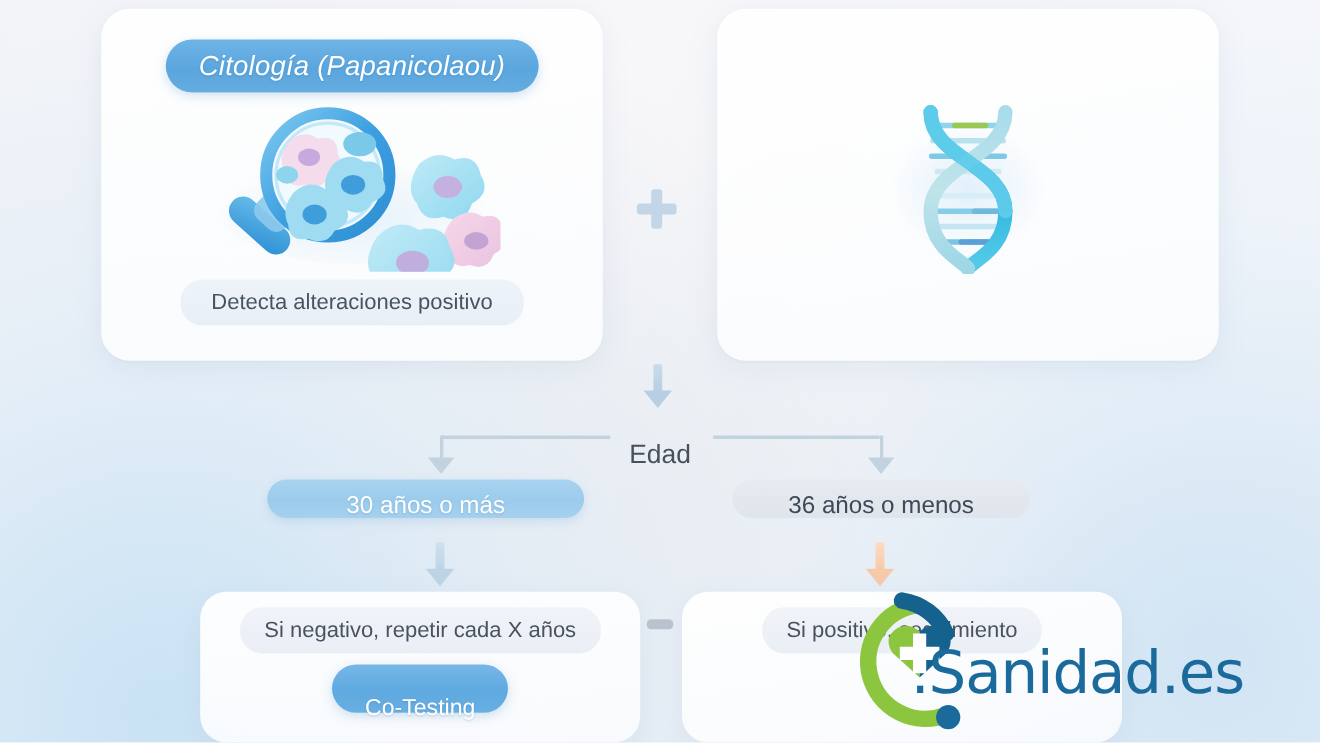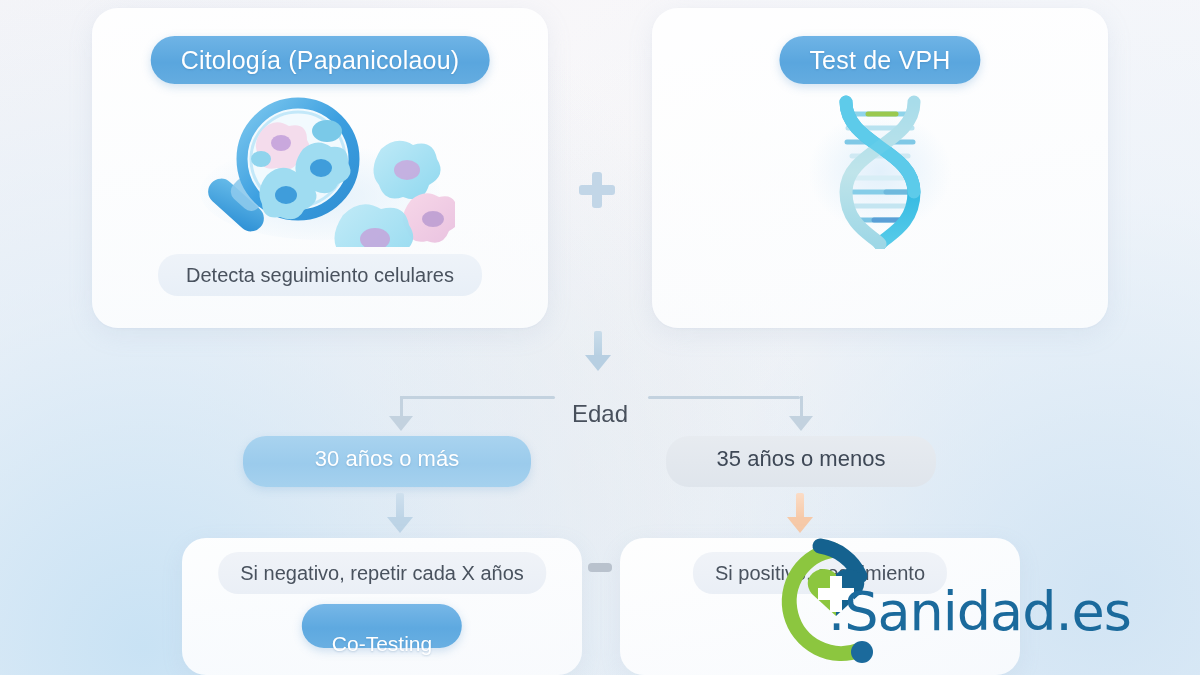--- a/index.html
+++ b/index.html
@@ -41,20 +41,21 @@
     background: linear-gradient(180deg, #6fb4e6 0%, #5aa6de 55%, #64ace0 100%);
     color: #ffffff;
     font-size: 25px;
     letter-spacing: 0.2px;
     line-height: 48px;
     height: 48px;
     padding: 0 30px;
     white-space: nowrap;
     text-shadow: 0 1px 2px rgba(40,90,140,0.22);
     box-shadow: 0 3px 10px rgba(90,150,205,0.28);
+    font-style: italic;
   }
 
   .cap-pill {
     position: absolute;
     left: 50%;
     transform: translateX(-50%);
     bottom: 32px;
     border-radius: 20px;
     background: linear-gradient(180deg, #eef3f9 0%, #e8eff7 100%);
     color: #49525e;
@@ -158,21 +159,21 @@
     border-right: 12px solid transparent;
     border-top: 15px solid #c3d2df;
   }
   #branch-arrow-left  { left: 389px; }
   #branch-arrow-right { left: 789px; }
 
   
   .age-pill {
     position: absolute;
     top: 436px;
-    height: 51px;
+    height: 35px;
     line-height: 45px;
     border-radius: 23px;
     font-size: 22px;
     white-space: nowrap;
     text-align: center;
   }
   #age-30 {
     left: 243px; width: 288px;
     background: linear-gradient(180deg, #a9d3ef 0%, #9bcbec 55%, #a5d1ee 100%);
     color: #ffffff;
@@ -313,25 +314,24 @@
         <ellipse cx="96" cy="46" rx="10" ry="8" fill="#c9a8dd"></ellipse>
         <ellipse cx="142" cy="34" rx="15" ry="11" fill="#7ac9e8"></ellipse>
         <path d="M118 52 q14 -12 28 -2 q18 -2 17 16 q8 14 -10 21 q-7 14 -23 7 q-16 3 -17 -13 q-7 -13 5 -29 z" fill="#9fdcf1"></path>
         <ellipse cx="136" cy="71" rx="11" ry="9" fill="#3f9ddb"></ellipse>
         <path d="M82 78 q14 -13 29 -3 q19 -3 18 16 q8 14 -10 22 q-7 14 -24 7 q-17 3 -18 -13 q-7 -14 5 -29 z" fill="#9fdcf1"></path>
         <ellipse cx="101" cy="98" rx="11" ry="9" fill="#3f9ddb"></ellipse>
         <ellipse cx="76" cy="62" rx="10" ry="8" fill="#8fd4ed"></ellipse>
       </svg>
     </div>
 
-    <div class="cap-pill">Detecta seguimiento celulares</div>
+    <div class="cap-pill">Detecta alteraciones positivo</div>
   </div>
 
   <div class="card" id="card-vph">
-    <div class="head-pill">Test de VPH</div>
 
     <div class="icon-area">
       <svg width="180" height="155" viewBox="0 0 180 155" aria-hidden="true">
         <defs>
           <radialGradient id="gDnaGlow" cx="50%" cy="50%" r="50%">
             <stop offset="0%" stop-color="#e2f0fb"></stop>
             <stop offset="100%" stop-color="#e2f0fb" stop-opacity="0"></stop>
           </radialGradient>
           <linearGradient id="gStrandA" x1="0" y1="0" x2="0" y2="1">
             <stop offset="0%" stop-color="#4ec3e8"></stop>
@@ -378,21 +378,21 @@
 
   <div class="branch-h" id="branch-h-left"></div>
   <div class="branch-h" id="branch-h-right"></div>
   <div class="branch-v" id="branch-v-left"></div>
   <div class="branch-v" id="branch-v-right"></div>
   <div class="branch-arrow" id="branch-arrow-left"></div>
   <div class="branch-arrow" id="branch-arrow-right"></div>
   <div id="edad-label">Edad</div>
 
   <div class="age-pill" id="age-30">30 años o más</div>
-  <div class="age-pill" id="age-29">35 años o menos</div>
+  <div class="age-pill" id="age-29">36 años o menos</div>
 
   <div class="v-arrow" id="arrow-left">
     <div class="stem"></div>
       <div class="head"></div>
   </div>
   <div class="v-arrow" id="arrow-right">
     <div class="stem"></div>
       <div class="head"></div>
   </div>
 

